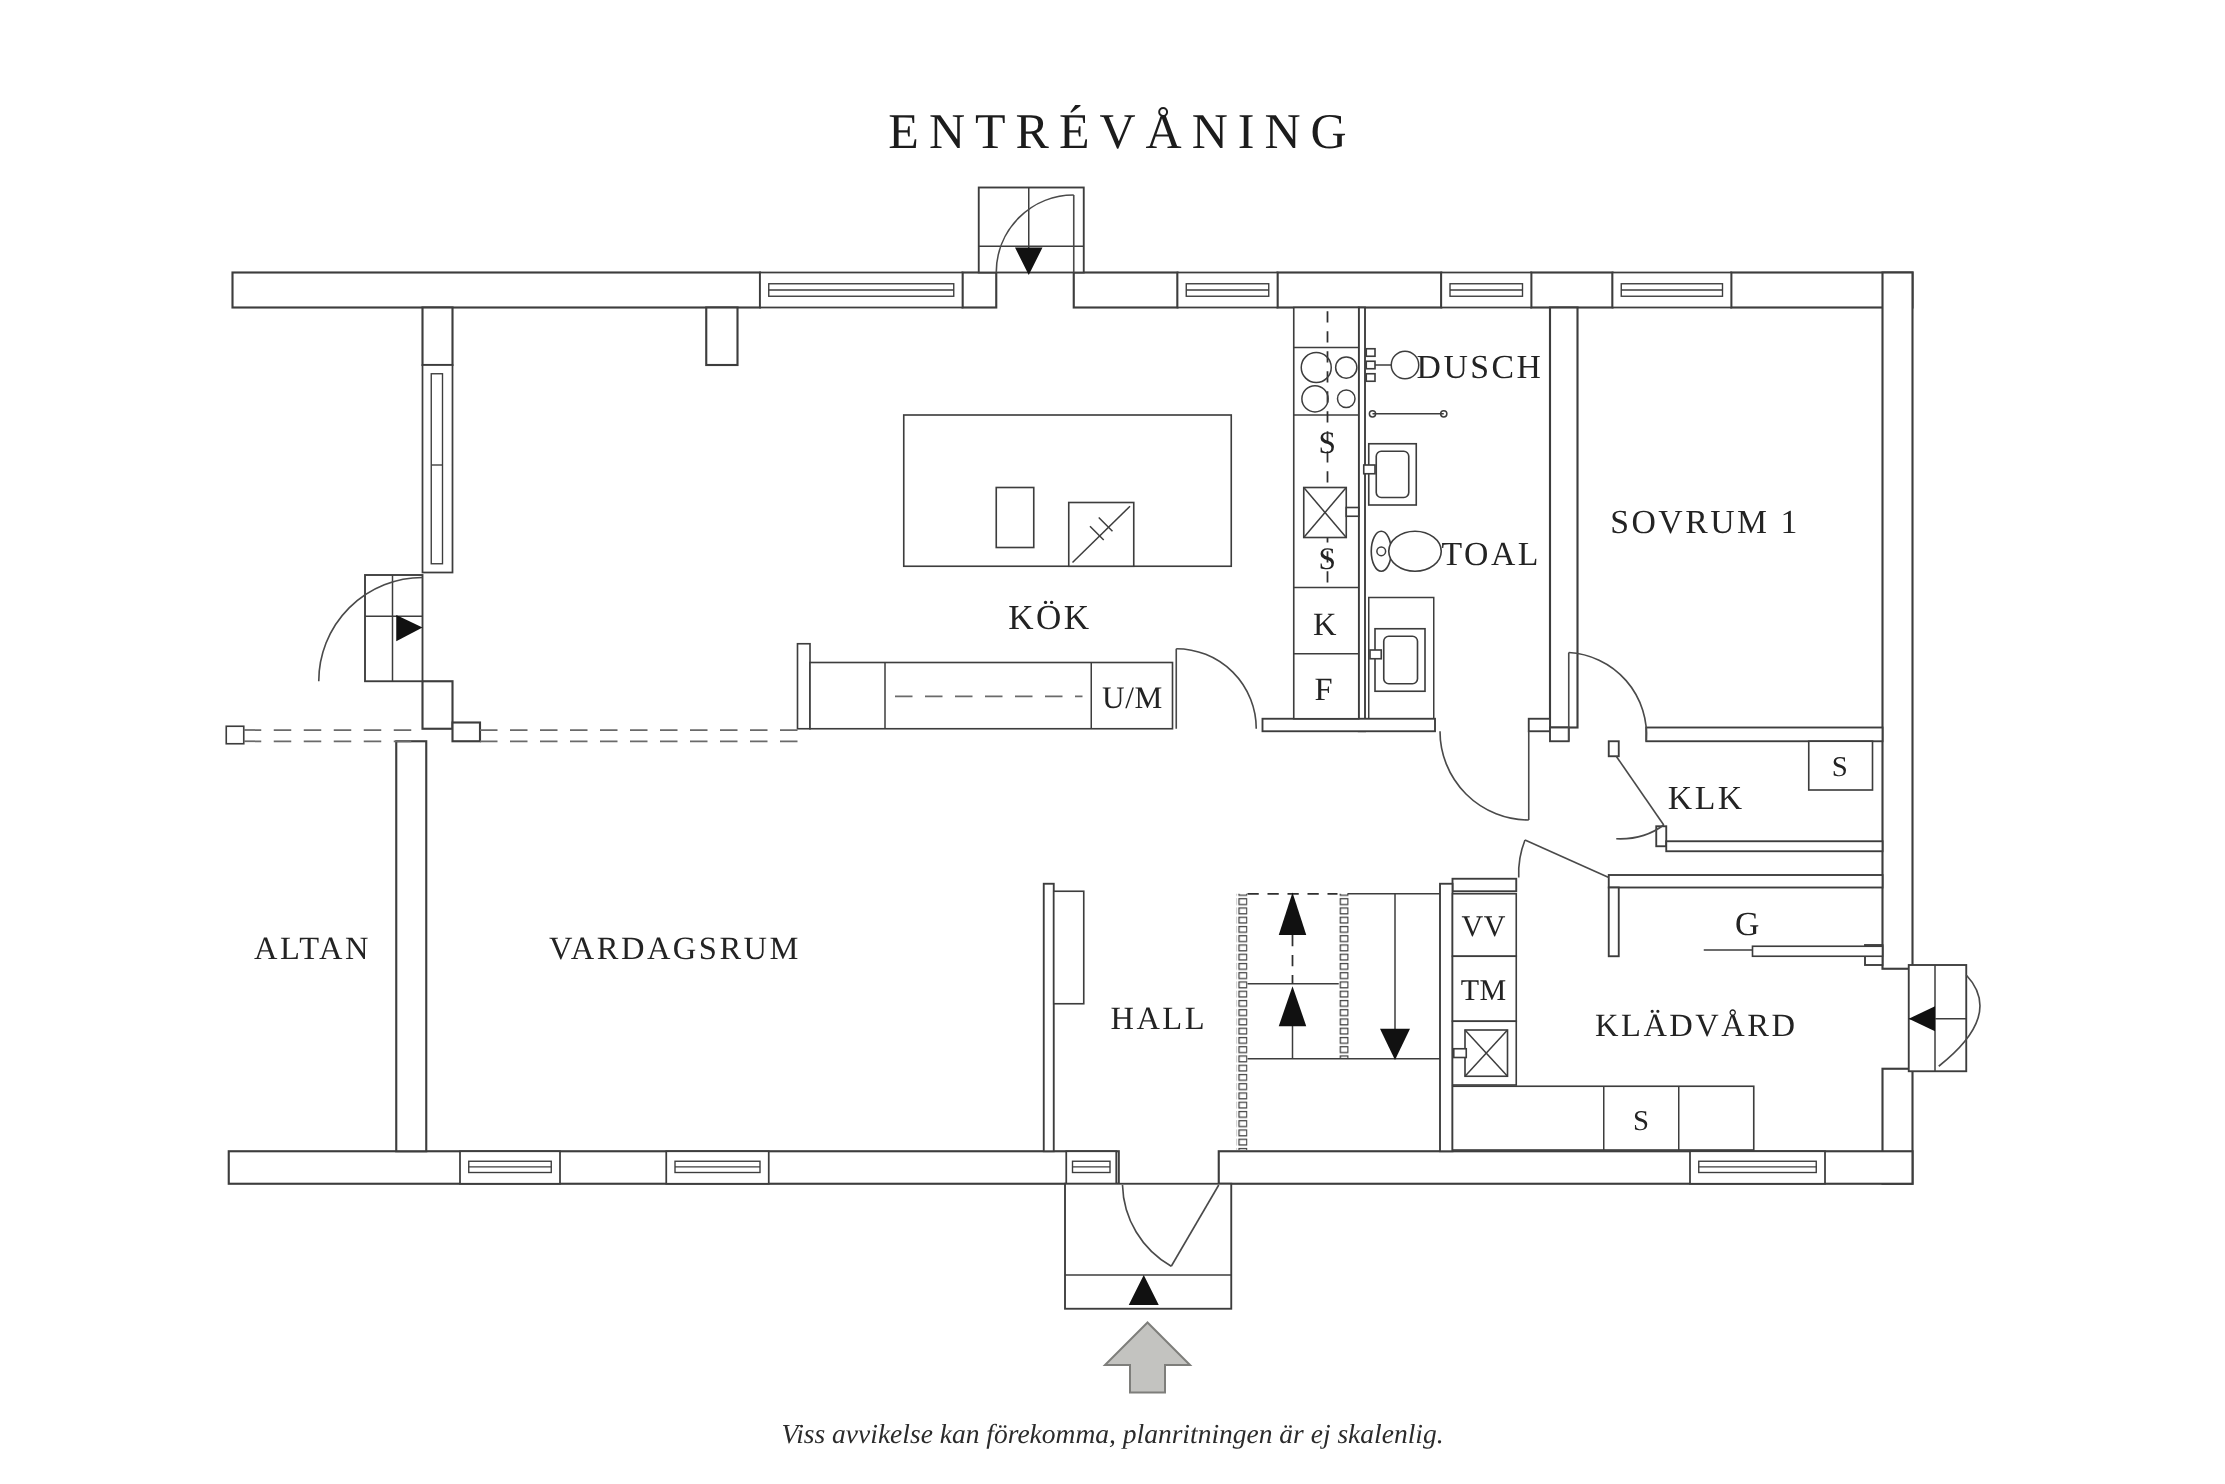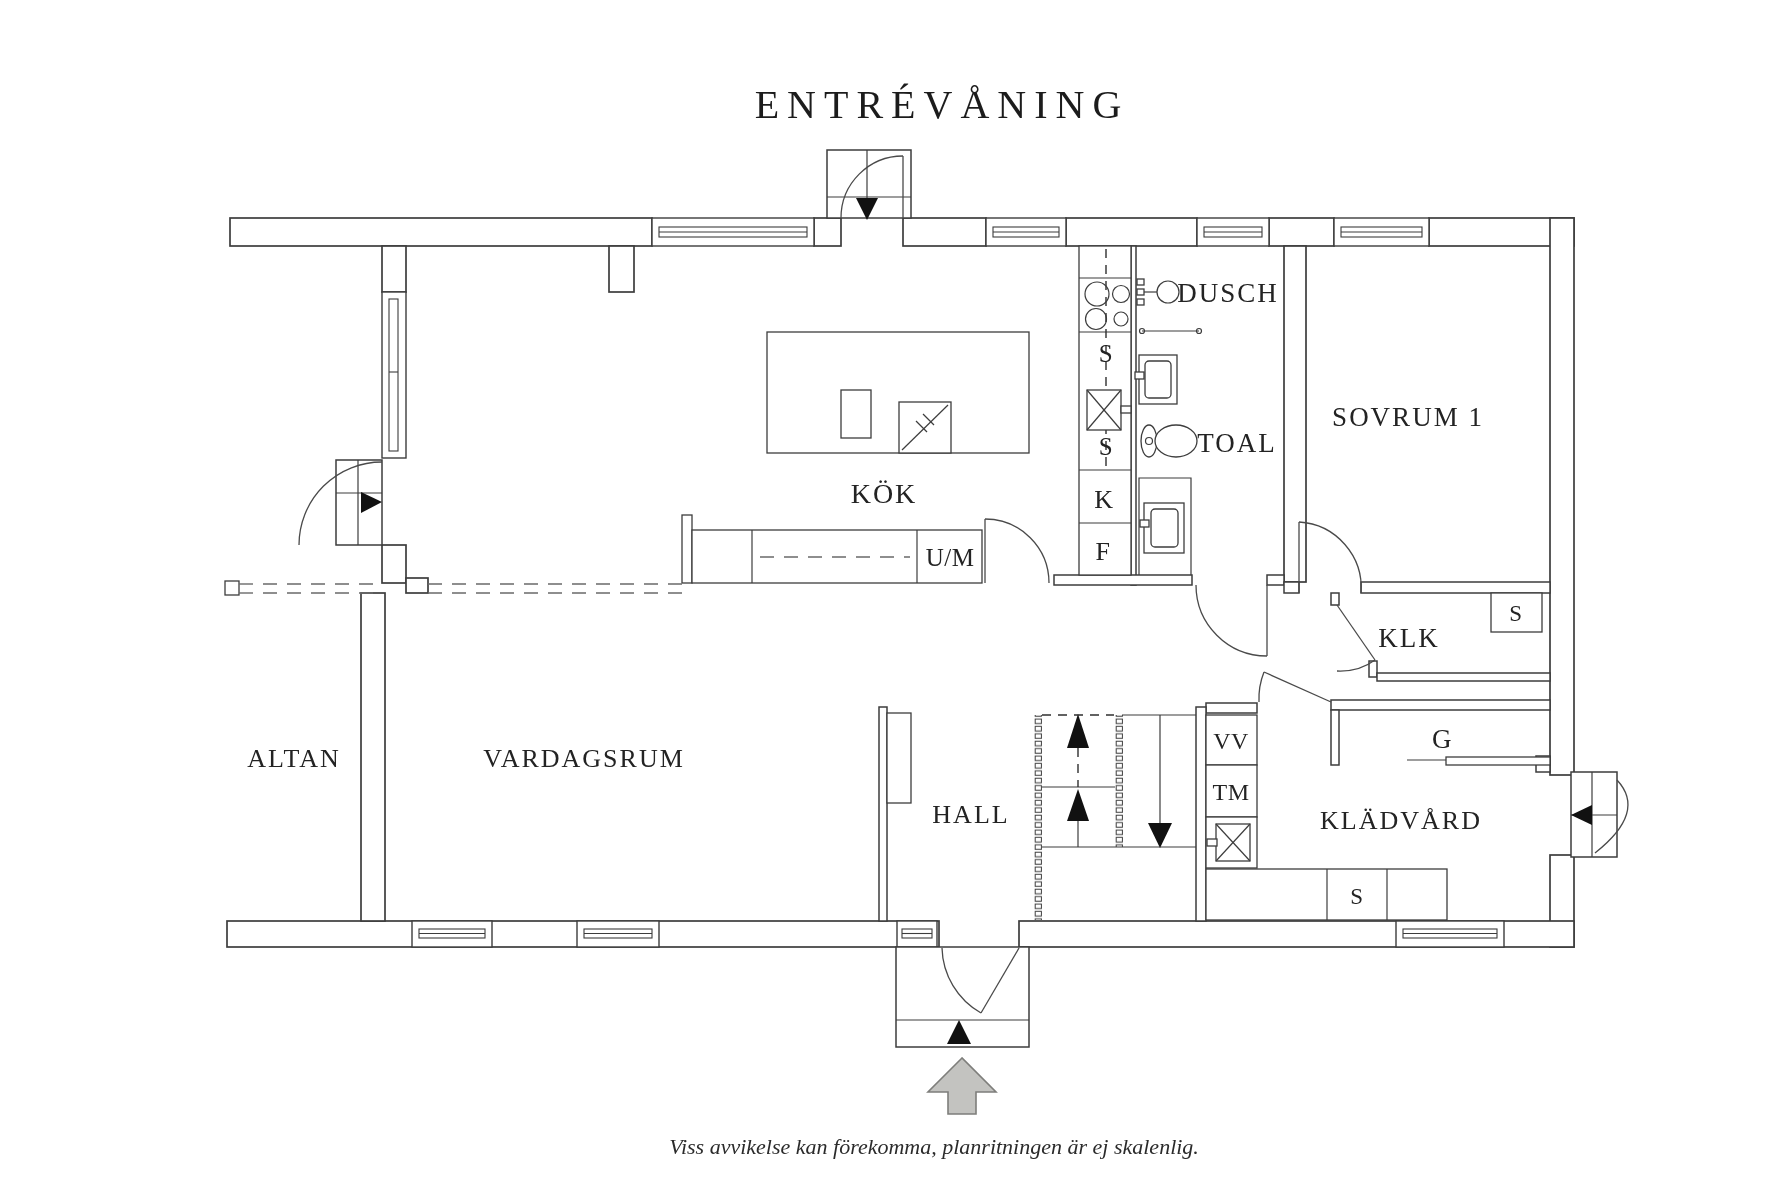--- a/index.html
+++ b/index.html
@@ -9,21 +9,20 @@
     background: #ffffff;
     width: 1780px;
     height: 1187px;
     overflow: hidden;
   }
   .plan-wrap {
     width: 1596px;
     height: 1187px;
     position: relative;
     font-family: "Liberation Serif", "DejaVu Serif", serif;
-    padding-left: 44px;
   }
   svg { display: block; }
   .wall        { fill: #ffffff; stroke: #3d3d3d; stroke-width: 1.7px; }
   .thinwall    { fill: #ffffff; stroke: #3d3d3d; stroke-width: 1.5px; }
   .winbox      { fill: #ffffff; stroke: #3d3d3d; stroke-width: 1.4px; }
   .winline     { stroke: #3d3d3d; stroke-width: 1.1px; fill: none; }
   .fix         { fill: #ffffff; stroke: #3d3d3d; stroke-width: 1.3px; }
   .fixline     { stroke: #3d3d3d; stroke-width: 1.2px; fill: none; }
   .arc         { stroke: #4a4a4a; stroke-width: 1.3px; fill: none; }
   .dashline    { stroke: #6a6a6a; stroke-width: 1.4px; fill: none; stroke-dasharray: 14 10; }

